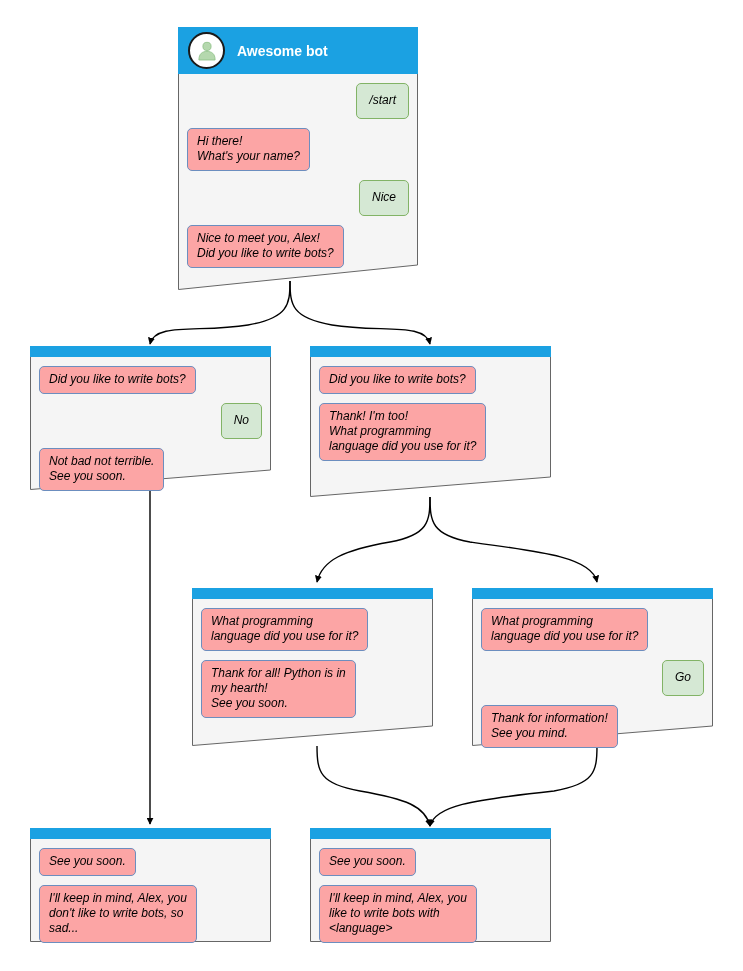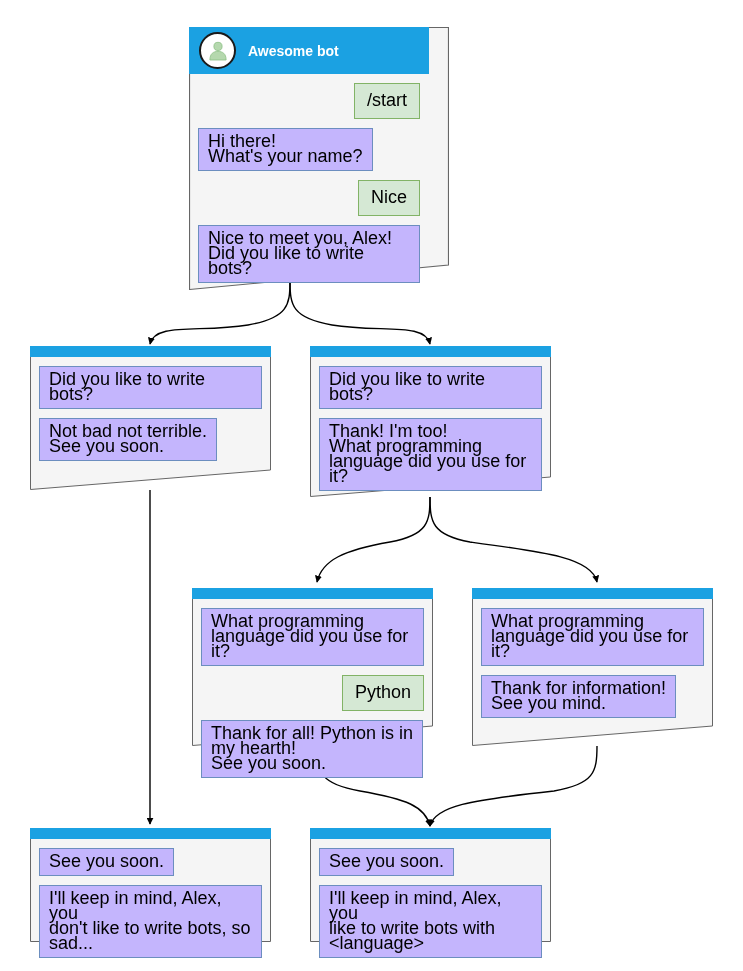--- a/index.html
+++ b/index.html
@@ -90,29 +90,30 @@
   }
   .row {
     display: flex;
     margin-bottom: 9px;
   }
   .row:last-child { margin-bottom: 16px; }
   .row.left  { justify-content: flex-start; }
   .row.right { justify-content: flex-end; }
 
   .bubble {
-    font-size: 18px;
+    font-size: 12px;
     line-height: 15px;
     color: #000000;
-    border-radius: 0;
+    border-radius: 5px;
     box-sizing: border-box;
     white-space: pre-line;
+    font-style: italic;
   }
   .bubble.bot {
-    background: #c4b5fd;
+    background: #fca5a5;
     border: 1px solid #6c8ebf;
     padding: 5px 9px 6px 9px;
   }
   .bubble.user {
     background: #d5e8d4;
     border: 1px solid #82b366;
     padding: 9px 12px 10px 12px;
     min-width: 40px;
     text-align: left;
   }
@@ -137,21 +138,21 @@
 
     <path d="M 430 497 C 430 522 428 535 390 542 C 344 550 322 560 317 582" fill="none" stroke="#000000" stroke-width="1.4" marker-end="url(#arrow)"></path>
 
     <path d="M 430 497 C 430 522 432 535 470 542 C 545 552 592 558 597 582" fill="none" stroke="#000000" stroke-width="1.4" marker-end="url(#arrow)"></path>
 
     <path d="M 317 746 C 317 772 320 784 360 791 C 406 799 425 806 430 826" fill="none" stroke="#000000" stroke-width="1.4" marker-end="url(#arrow)"></path>
 
     <path d="M 597 746 C 597 772 594 784 554 791 C 470 800 435 806 430 826" fill="none" stroke="#000000" stroke-width="1.4" marker-end="url(#arrow)"></path>
   </svg>
 
-  <div class="card" style="left:189px; top:27px; width:260px; height:263px;">
+  <div class="card" style="left:178px; top:27px; width:240px; height:263px;">
     <svg class="card-shape" viewBox="0 0 240 263" preserveAspectRatio="none" xmlns="http://www.w3.org/2000/svg">
       <path d="M 0.5 0.5 L 239.5 0.5 L 239.5 238 L 0.5 262.5 Z" fill="#f5f5f5" stroke="#666666" stroke-width="1"></path>
     </svg>
     <div class="card-inner" style="width:240px;">
       <div class="titlebar">
         <div class="avatar">
           <svg width="24" height="24" viewBox="0 0 24 24" xmlns="http://www.w3.org/2000/svg">
             <circle cx="12" cy="7.4" r="4.1" fill="#b5d8ae" stroke="#8cbf84" stroke-width="0.8"></circle>
             <path d="M 3.9 21 C 3.9 14.6 7.4 12.4 12 12.4 C 16.6 12.4 20.1 14.6 20.1 21 Z" fill="#b5d8ae" stroke="#8cbf84" stroke-width="0.8"></path>
           </svg>
@@ -180,20 +181,23 @@
   <div class="card" style="left:30px; top:346px; width:241px; height:144px;">
     <svg class="card-shape" viewBox="0 0 241 144" preserveAspectRatio="none" xmlns="http://www.w3.org/2000/svg">
       <path d="M 0.5 0.5 L 240.5 0.5 L 240.5 124 L 0.5 143.5 Z" fill="#f5f5f5" stroke="#666666" stroke-width="1"></path>
     </svg>
     <div class="card-inner" style="width:241px;">
       <div class="titlebar-thin"></div>
       <div class="msgs">
         <div class="row left">
           <div class="bubble bot">Did you like to write bots?</div>
         </div>
+        <div class="row right">
+          <div class="bubble user">No</div>
+        </div>
         <div class="row left">
           <div class="bubble bot">Not bad not terrible.
 See you soon.</div>
         </div>
       </div>
     </div>
   </div>
 
   <div class="card" style="left:310px; top:346px; width:241px; height:151px;">
     <svg class="card-shape" viewBox="0 0 241 151" preserveAspectRatio="none" xmlns="http://www.w3.org/2000/svg">
@@ -218,43 +222,43 @@
     <svg class="card-shape" viewBox="0 0 241 158" preserveAspectRatio="none" xmlns="http://www.w3.org/2000/svg">
       <path d="M 0.5 0.5 L 240.5 0.5 L 240.5 138 L 0.5 157.5 Z" fill="#f5f5f5" stroke="#666666" stroke-width="1"></path>
     </svg>
     <div class="card-inner" style="width:241px;">
       <div class="titlebar-thin"></div>
       <div class="msgs">
         <div class="row left">
           <div class="bubble bot">What programming
 language did you use for it?</div>
         </div>
-        <div class="row right">
-          <div class="bubble user">Python</div>
-        </div>
         <div class="row left">
           <div class="bubble bot">Thank for all! Python is in
 my hearth!
 See you soon.</div>
         </div>
       </div>
     </div>
   </div>
 
   <div class="card" style="left:472px; top:588px; width:241px; height:158px;">
     <svg class="card-shape" viewBox="0 0 241 158" preserveAspectRatio="none" xmlns="http://www.w3.org/2000/svg">
       <path d="M 0.5 0.5 L 240.5 0.5 L 240.5 138 L 0.5 157.5 Z" fill="#f5f5f5" stroke="#666666" stroke-width="1"></path>
     </svg>
     <div class="card-inner" style="width:241px;">
       <div class="titlebar-thin"></div>
       <div class="msgs">
         <div class="row left">
           <div class="bubble bot">What programming
 language did you use for it?</div>
         </div>
+        <div class="row right">
+          <div class="bubble user">Go</div>
+        </div>
         <div class="row left">
           <div class="bubble bot">Thank for information!
 See you mind.</div>
         </div>
       </div>
     </div>
   </div>
 
   <div class="card" style="left:30px; top:828px; width:241px; height:114px;">
     <svg class="card-shape" viewBox="0 0 241 114" preserveAspectRatio="none" xmlns="http://www.w3.org/2000/svg">

